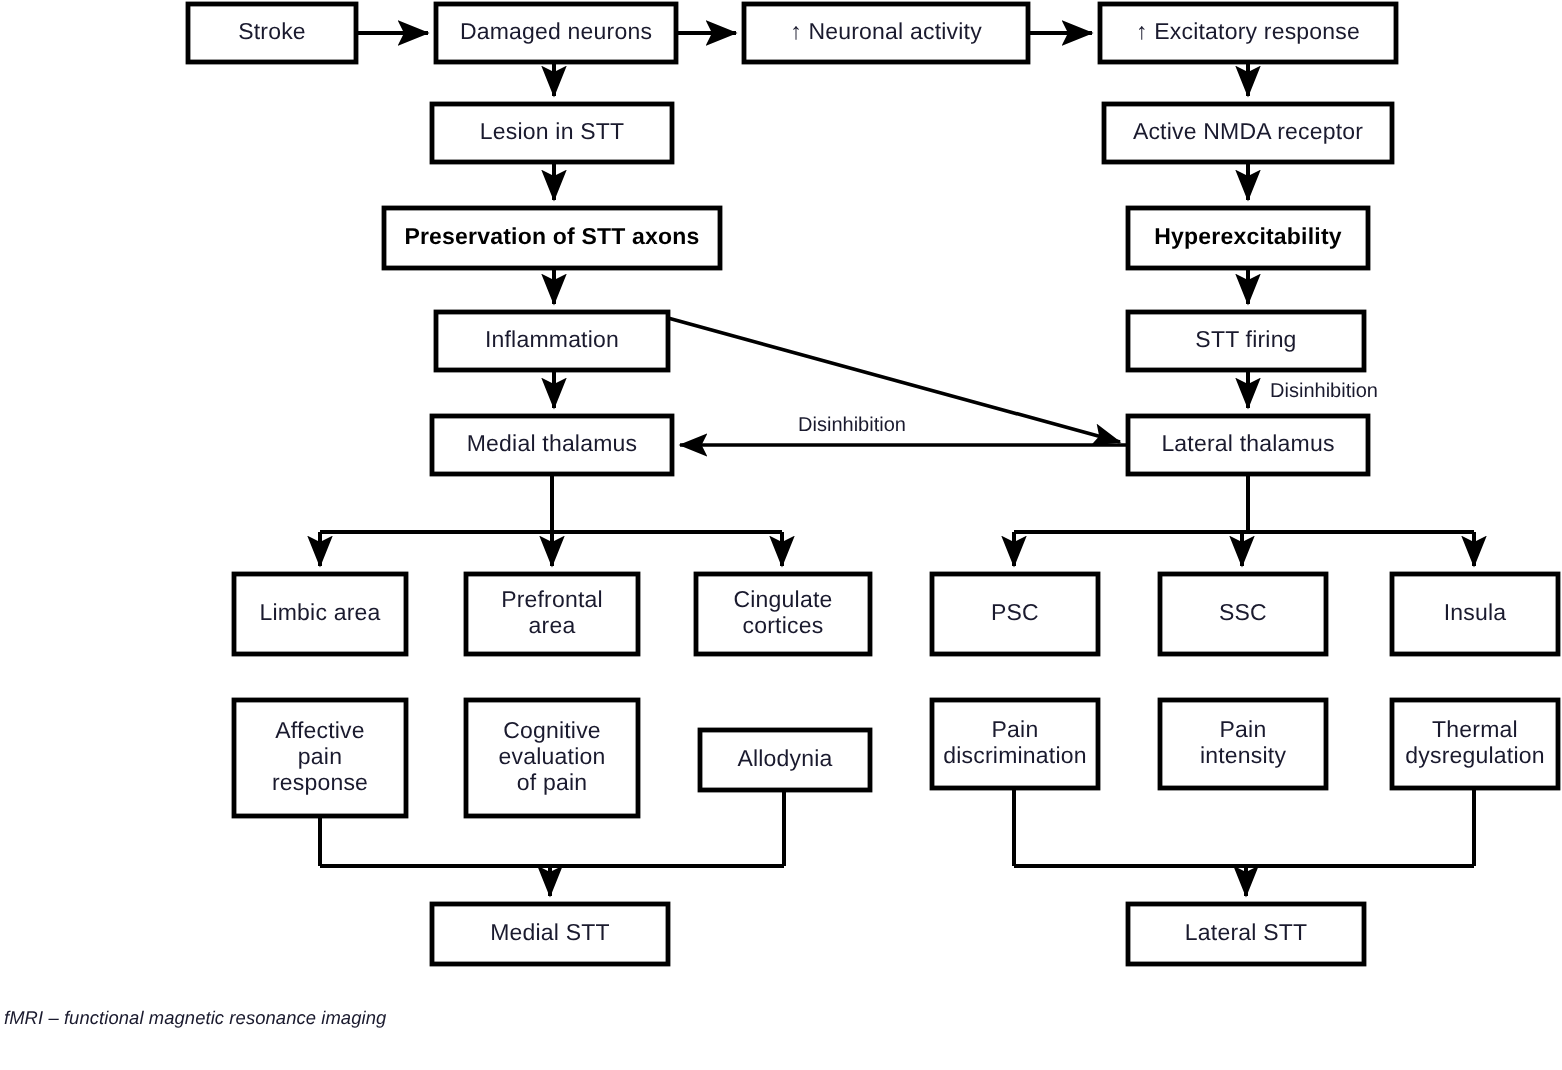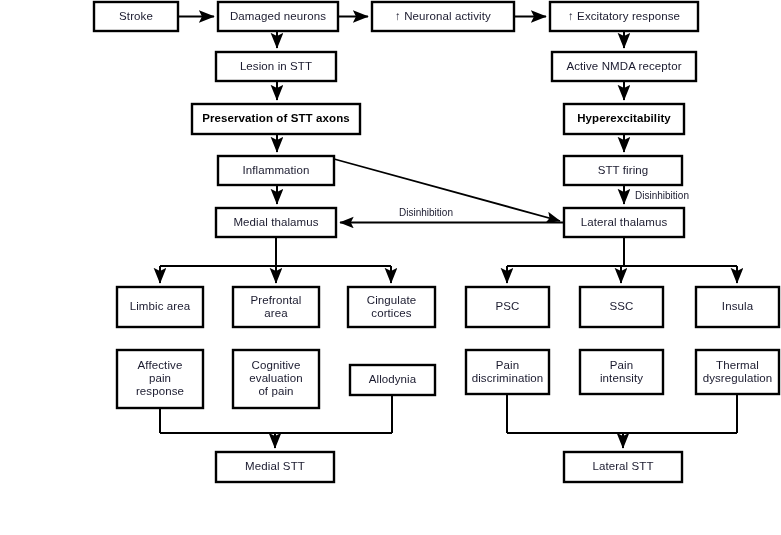--- a/index.html
+++ b/index.html
@@ -234,15 +234,16 @@
           <text class="nodelabel" x="275" y="467"><tspan x="275" y="467">Medial STT</tspan></text>
         </g>
         <g>
           <rect class="nodebox" x="564" y="452" width="118" height="30"></rect>
           <text class="nodelabel" x="623" y="467"><tspan x="623" y="467">Lateral STT</tspan></text>
         </g>
       </g>
   </svg>
 
   <div class="footnote">
+    <div>fMRI – functional magnetic resonance imaging</div>
   </div>
 
 </div>
 
 </body></html>

